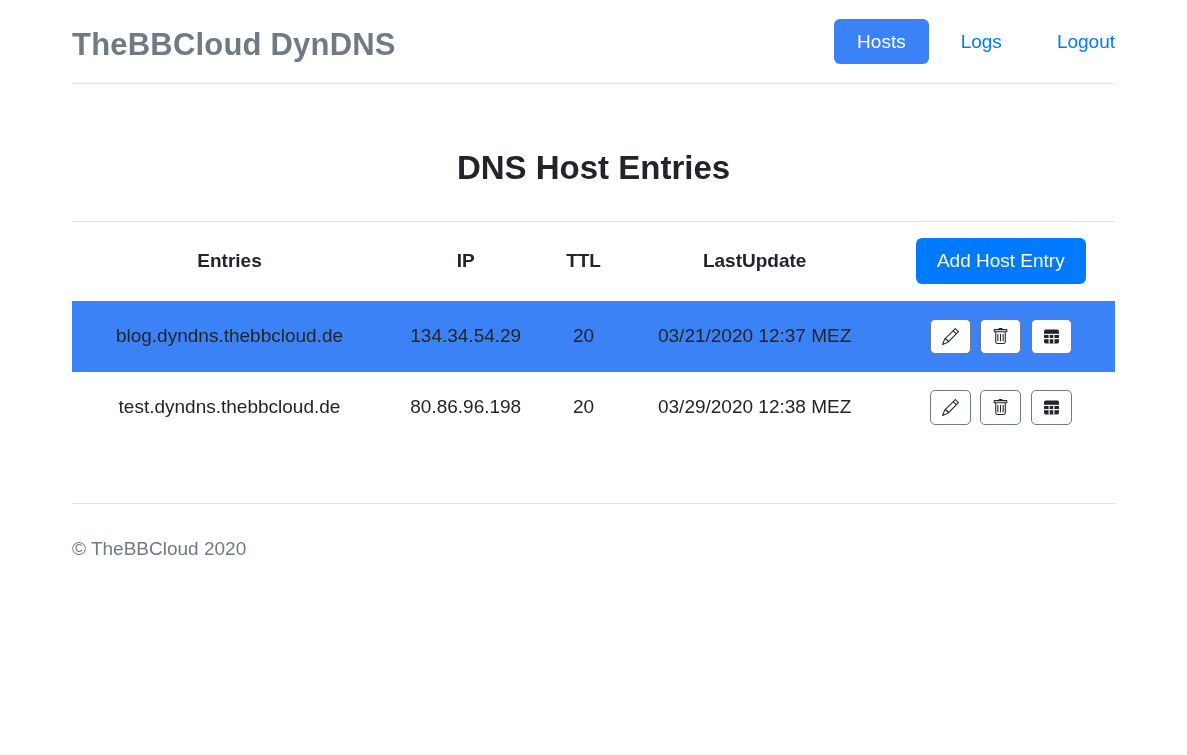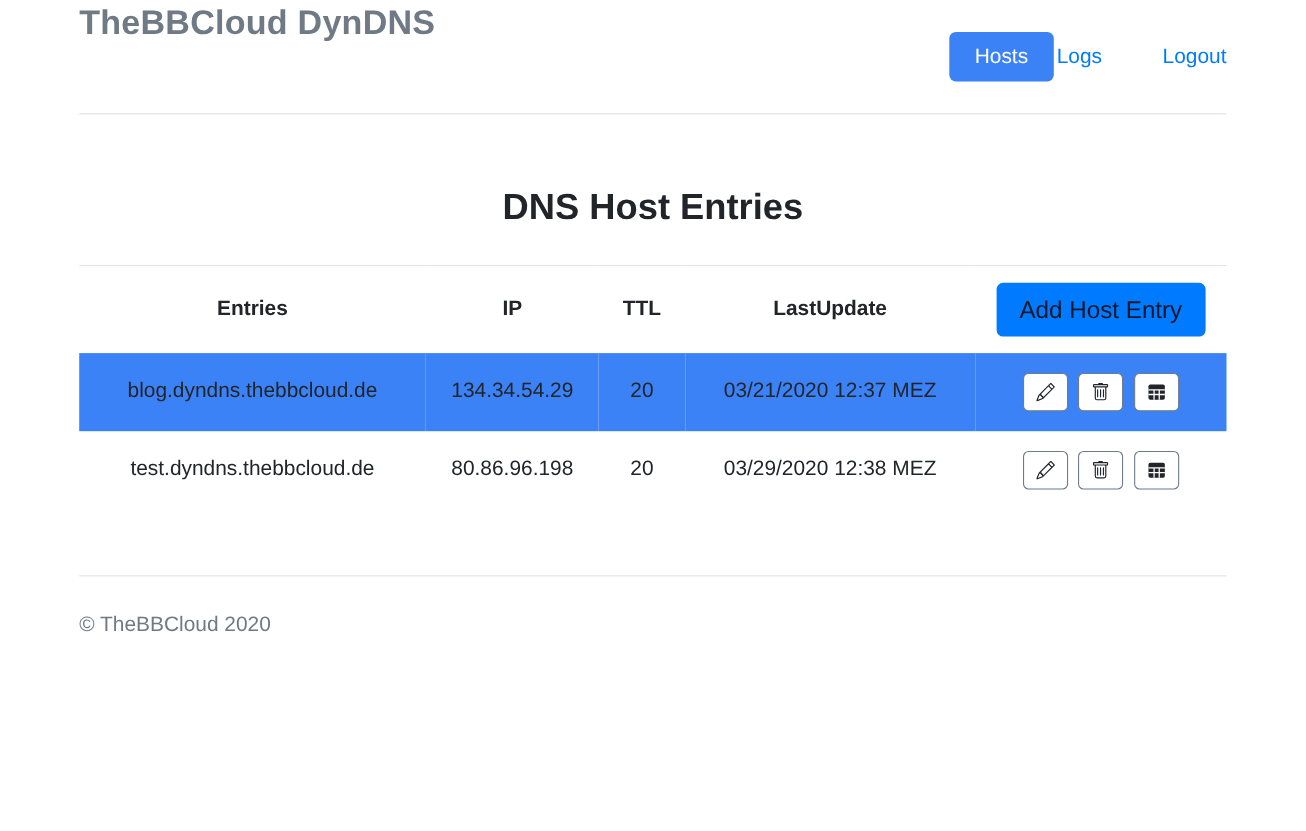--- a/index.html
+++ b/index.html
@@ -7,42 +7,42 @@
   body {
     width: 1187px; height: 755px; overflow: hidden;
     background: #ffffff;
     font-family: "Liberation Sans", "DejaVu Sans", sans-serif;
     color: #212529;
   }
   .container { width: 1043px; margin: 0 auto; }
 
   
   .navbar {
-    height: 104px;
-    display: flex; justify-content: space-between; 
+    height: 84px;
+    display: flex; justify-content: space-between; align-items: center;
     border-bottom: 1px solid #dee2e6;
   }
   .brand {
     font-size: 31px; font-weight: 700; color: #707a85;
     position: relative; top: 3px;
     letter-spacing: 0.2px;
   }
   .nav { display: flex; align-items: center; }
   .btn {
     display: inline-block; border: none; cursor: pointer;
     font-family: inherit;
   }
   .btn-primary {
     background: #3b82f6; color: #ffffff;
     border-radius: 6px; font-size: 19px;
     padding: 12px 23px; line-height: 1.15;
   }
   .nav-link {
     color: #007bff; text-decoration: none; font-size: 19px;
-    margin-left: 3px; cursor: pointer;
+    margin-left: 32px; cursor: pointer;
   }
   .nav-link.logout { margin-left: 55px; }
 
   
   .page-title {
     margin: 64px 0 0 0; text-align: center;
     font-size: 33px; font-weight: 700; color: #212529;
     line-height: 40px;
   }
 
@@ -60,22 +60,22 @@
   table.hosts tbody td { height: 71px; }
   tr.striped { background: #3b82f6; }
 
   col.c-host { width: 30.2%; }
   col.c-ip   { width: 15.1%; }
   col.c-ttl  { width: 7.5%;  }
   col.c-upd  { width: 25.3%; }
   col.c-act  { width: 21.9%; }
 
   .btn-add {
-    background: #007bff; color: #0f172a;
-    border-radius: 6px; font-size: 22px;
+    background: #007bff; color: #fef9c3;
+    border-radius: 6px; font-size: 19px;
     padding: 12px 21px; line-height: 1.15;
   }
 
   .icon-btn {
     display: inline-flex; align-items: center; justify-content: center;
     width: 41px; height: 35px;
     background: #ffffff;
     border: 1px solid #6e7b8a; border-radius: 5px;
     margin: 0 2px; padding: 0;
     vertical-align: middle; cursor: pointer;

